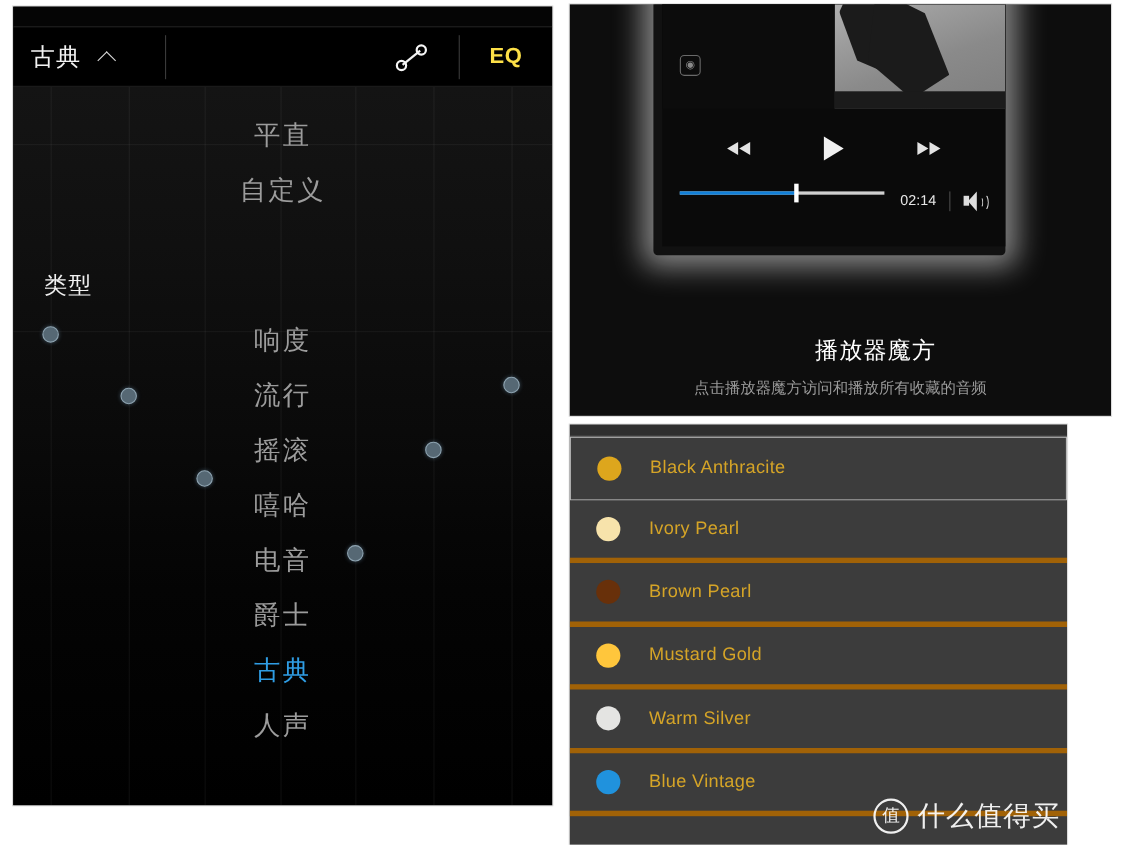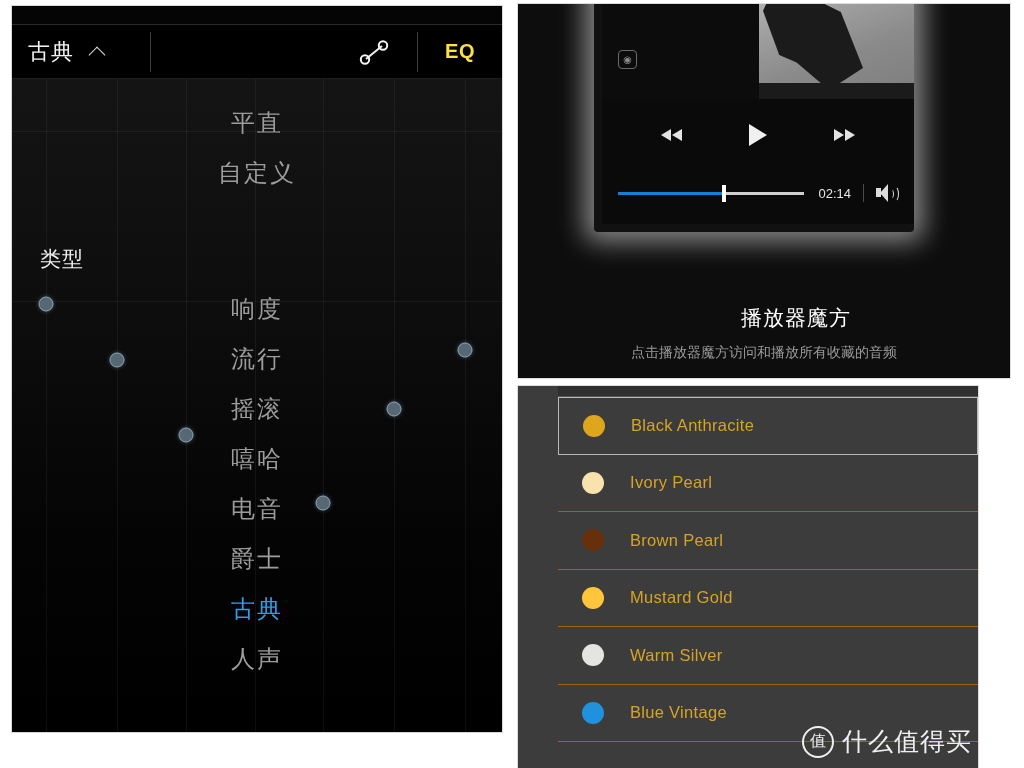--- a/index.html
+++ b/index.html
@@ -194,21 +194,21 @@
   .icon-next::after  { right: 0;  border-left: 10px solid #e3e3e3; }
   .icon-play {
     width: 0; height: 0;
     border-top: 11px solid transparent;
     border-bottom: 11px solid transparent;
     border-left: 18px solid #f0f0f0;
   }
   #progress-row {
     position: absolute; left: 0; top: 190px;
     width: 100%; height: 38px;
-    display: flex; align-items: center;
+    display: flex; 
     padding: 0 16px; box-sizing: border-box;
   }
   #progress-track {
     position: relative; flex: 1; height: 3px;
     background: #cfcfcf; margin-right: 14px;
   }
   #progress-fill {
     position: absolute; left: 0; top: 0; height: 100%;
     background: #1280d8;
   }
@@ -251,37 +251,36 @@
     position: absolute; left: 0; top: 338px; width: 100%;
     text-align: center; color: #9a9a9a;
     font-size: 14px; line-height: 20px;
     padding: 0 40px; box-sizing: border-box;
   }
 
   
   #color-panel {
     position: absolute;
     left: 518px; top: 386px;
-    width: 420px; height: 382px;
+    width: 452px; height: 382px;
     background: #3c3c3c;
     overflow: hidden;
     box-shadow: 0 0 0 1px #dcdcdc;
-    padding-left: 40px;
   }
   #color-panel-topstrip {
     height: 10px; background: #2f2f2f;
     border-bottom: 1px solid #555;
   }
   .color-row {
     position: relative;
     height: 57.5px;
     display: flex; align-items: center;
     padding-left: 24px;
     box-sizing: border-box;
-    border-bottom: 1px solid #a16207;
+    border-bottom: 5px solid #a16207;
     background: #3c3c3c;
   }
   .color-row.selected {
     border: 1px solid #b9b9b9;
     box-sizing: border-box;
   }
   .swatch {
     width: 22px; height: 22px; border-radius: 50%;
     flex: 0 0 auto; margin-right: 26px;
   }

